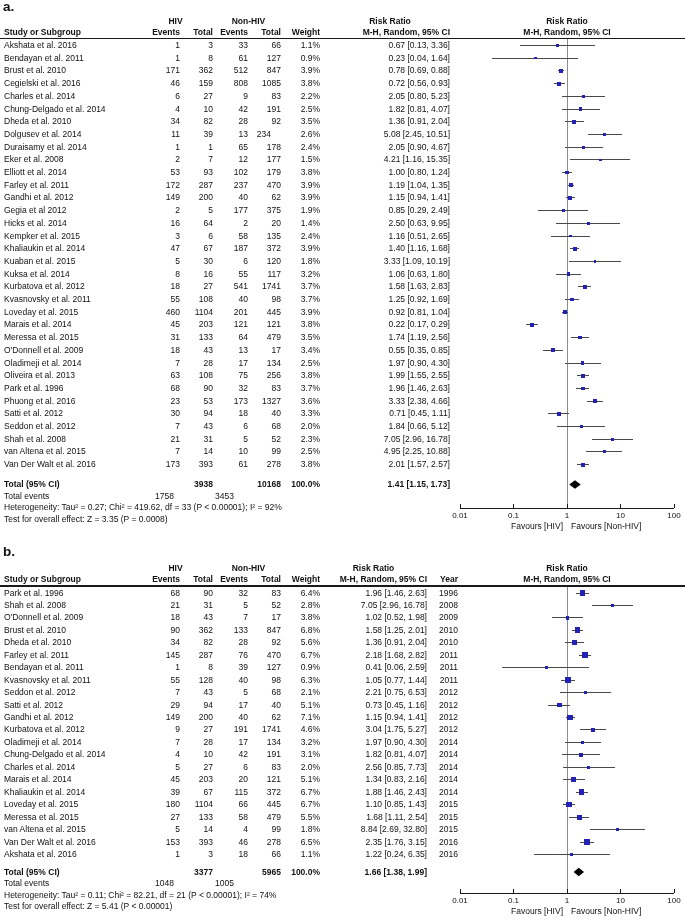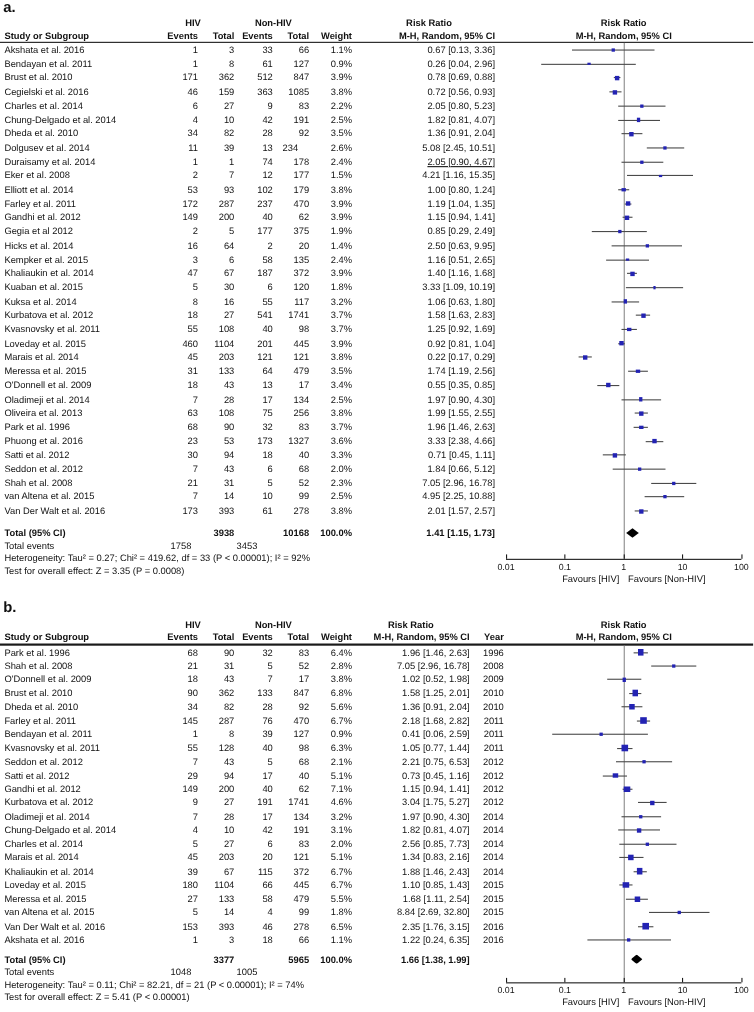--- a/index.html
+++ b/index.html
@@ -50,40 +50,40 @@
       </div>
       <div class="abs ciline" style="left: 519.596px; width: 75.5632px; top: 45px;"></div>
       <div class="abs sq" style="left: 556.445px; top: 44.25px; width: 2.5px; height: 2.5px;"></div>
       <div class="abs " style="left: 0px; top: 52.7px; width: 685px; height: 12.7px; position: absolute;">
         <div class="abs " style="left: 4px; top: 0px;">Bendayan et al. 2011</div>
         <div class="abs r" style="left: 138px; width: 42px; top: 0px;">1</div>
         <div class="abs r" style="left: 184px; width: 29px; top: 0px;">8</div>
         <div class="abs r" style="left: 216px; width: 32px; top: 0px;">61</div>
         <div class="abs r" style="left: 249px; width: 32px; top: 0px;">127</div>
         <div class="abs r" style="left: 283px; width: 37px; top: 0px;">0.9%</div>
-        <div class="abs r" style="left: 330px; width: 120px; top: 0px;">0.26 [0.04, 2.96]</div>
+        <div class="abs r" style="left: 330px; width: 120px; top: 0px;">0.23 [0.04, 1.64]</div>
       </div>
       <div class="abs ciline" style="left: 492.21px; width: 86.2839px; top: 57.7px;"></div>
       <div class="abs sq" style="left: 534.451px; top: 56.95px; width: 2.5px; height: 2.5px;"></div>
       <div class="abs " style="left: 0px; top: 65.4px; width: 685px; height: 12.7px; position: absolute;">
         <div class="abs " style="left: 4px; top: 0px;">Brust et al. 2010</div>
         <div class="abs r" style="left: 138px; width: 42px; top: 0px;">171</div>
         <div class="abs r" style="left: 184px; width: 29px; top: 0px;">362</div>
         <div class="abs r" style="left: 216px; width: 32px; top: 0px;">512</div>
         <div class="abs r" style="left: 249px; width: 32px; top: 0px;">847</div>
         <div class="abs r" style="left: 283px; width: 37px; top: 0px;">3.9%</div>
         <div class="abs r" style="left: 330px; width: 120px; top: 0px;">0.78 [0.69, 0.88]</div>
       </div>
       <div class="abs ciline" style="left: 558.378px; width: 5.6514px; top: 70.4px;"></div>
       <div class="abs sq" style="left: 559.268px; top: 68.941px; width: 3.918px; height: 3.918px;"></div>
       <div class="abs " style="left: 0px; top: 78.1px; width: 685px; height: 12.7px; position: absolute;">
         <div class="abs " style="left: 4px; top: 0px;">Cegielski et al. 2016</div>
         <div class="abs r" style="left: 138px; width: 42px; top: 0px;">46</div>
         <div class="abs r" style="left: 184px; width: 29px; top: 0px;">159</div>
-        <div class="abs r" style="left: 216px; width: 32px; top: 0px;">363</div>
+        <div class="abs r" style="left: 216px; width: 32px; top: 0px;">808</div>
         <div class="abs r" style="left: 249px; width: 32px; top: 0px;">1085</div>
         <div class="abs r" style="left: 283px; width: 37px; top: 0px;">3.8%</div>
         <div class="abs r" style="left: 330px; width: 120px; top: 0px;">0.72 [0.56, 0.93]</div>
       </div>
       <div class="abs ciline" style="left: 553.528px; width: 11.7858px; top: 83.1px;"></div>
       <div class="abs sq" style="left: 557.439px; top: 81.672px; width: 3.856px; height: 3.856px;"></div>
       <div class="abs " style="left: 0px; top: 90.8px; width: 685px; height: 12.7px; position: absolute;">
         <div class="abs " style="left: 4px; top: 0px;">Charles et al. 2014</div>
         <div class="abs r" style="left: 138px; width: 42px; top: 0px;">6</div>
         <div class="abs r" style="left: 184px; width: 29px; top: 0px;">27</div>
@@ -124,24 +124,24 @@
         <div class="abs r" style="left: 239px; width: 32px; top: 0px;">234</div>
         <div class="abs r" style="left: 283px; width: 37px; top: 0px;">2.6%</div>
         <div class="abs r" style="left: 330px; width: 120px; top: 0px;">5.08 [2.45, 10.51]</div>
       </div>
       <div class="abs ciline" style="left: 587.82px; width: 33.8354px; top: 133.9px;"></div>
       <div class="abs sq" style="left: 603.208px; top: 132.844px; width: 3.112px; height: 3.112px;"></div>
       <div class="abs " style="left: 0px; top: 141.6px; width: 685px; height: 12.7px; position: absolute;">
         <div class="abs " style="left: 4px; top: 0px;">Duraisamy et al. 2014</div>
         <div class="abs r" style="left: 138px; width: 42px; top: 0px;">1</div>
         <div class="abs r" style="left: 184px; width: 29px; top: 0px;">1</div>
-        <div class="abs r" style="left: 216px; width: 32px; top: 0px;">74</div>
+        <div class="abs r" style="left: 216px; width: 32px; top: 0px;">65</div>
         <div class="abs r" style="left: 249px; width: 32px; top: 0px;">178</div>
         <div class="abs r" style="left: 283px; width: 37px; top: 0px;">2.4%</div>
-        <div class="abs r" style="left: 330px; width: 120px; top: 0px; text-decoration: underline;">2.05 [0.90, 4.67]</div>
+        <div class="abs r" style="left: 330px; width: 120px; top: 0px;">2.05 [0.90, 4.67]</div>
       </div>
       <div class="abs ciline" style="left: 564.552px; width: 38.2565px; top: 146.6px;"></div>
       <div class="abs sq" style="left: 582.185px; top: 145.606px; width: 2.988px; height: 2.988px;"></div>
       <div class="abs " style="left: 0px; top: 154.3px; width: 685px; height: 12.7px; position: absolute;">
         <div class="abs " style="left: 4px; top: 0px;">Eker et al. 2008</div>
         <div class="abs r" style="left: 138px; width: 42px; top: 0px;">2</div>
         <div class="abs r" style="left: 184px; width: 29px; top: 0px;">7</div>
         <div class="abs r" style="left: 216px; width: 32px; top: 0px;">12</div>
         <div class="abs r" style="left: 249px; width: 32px; top: 0px;">177</div>
         <div class="abs r" style="left: 283px; width: 37px; top: 0px;">1.5%</div>

